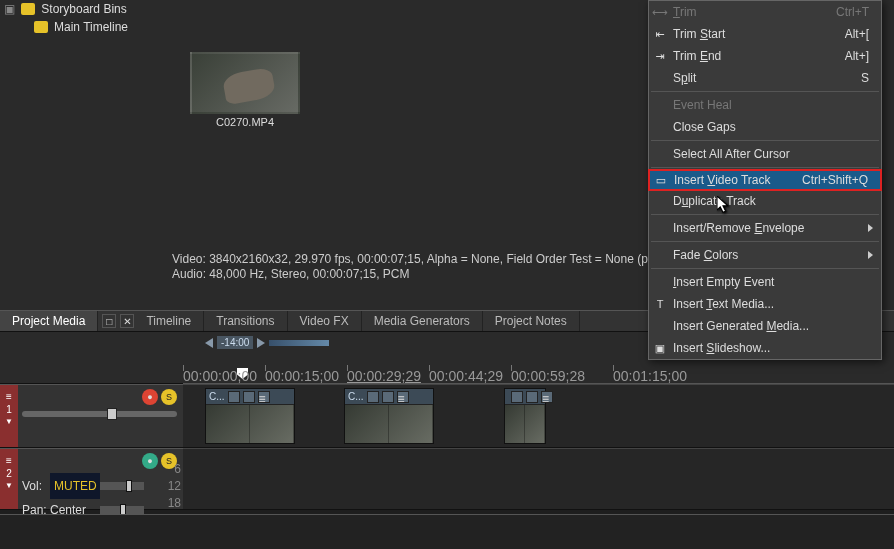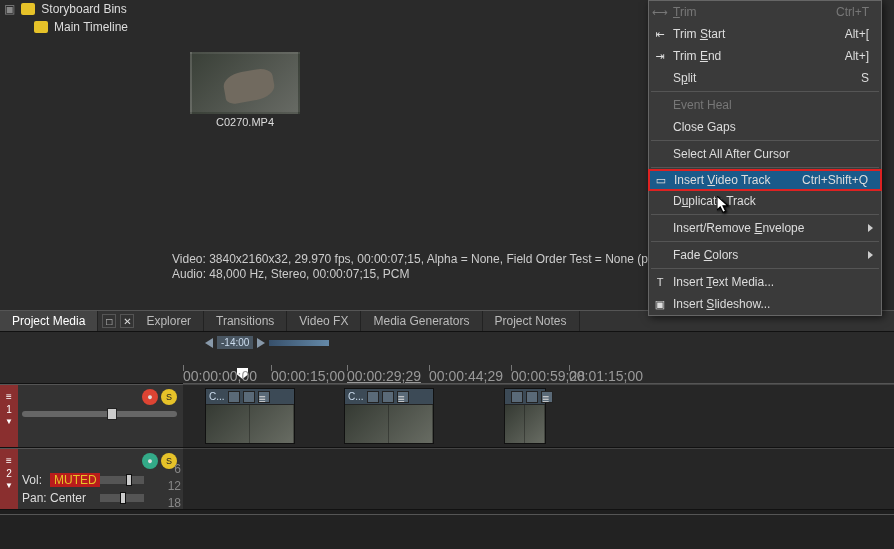--- a/index.html
+++ b/index.html
@@ -58,21 +58,21 @@
 .track-num span{font-size:10px;}
 .track-ctrls { position:absolute; right:6px; top:4px; display:flex; gap:3px; }
 .ctrl-btn { width:16px; height:16px; border-radius:50%; font-size:9px; display:flex; align-items:center; justify-content:center; background:#444;}
 .ctrl-btn.film{ background:#d43; }
 .ctrl-btn.s{ background:#e6c229; color:#222;}
 .ctrl-btn.mic{ background:#3a8; }
 .vol-slider { position:absolute; left:22px; width:155px; height:6px; background:#666; border-radius:3px; }
 .video .vol-slider { top:26px; }
 .vol-handle { position:absolute; width:10px; height:12px; background:#ccc; border:1px solid #222; top:-3px; left:55%;}
 .audio-labels { position:absolute; left:22px; top:24px; font-size:11px; display:grid; grid-template-columns:28px 50px 20px; row-gap:4px; align-items:center;}
-.muted { color:#e6c229; background:#b91c1c; padding:0 4px;}
+.muted { color:#e6c229; background:#0f172a; padding:6px 4px;}
 .mini-slider { width:44px; height:8px; background:#555; position:relative;}
 .mini-slider .h{position:absolute;left:60%;top:-2px;width:6px;height:12px;background:#ccc;border:1px solid #111;}
 .meter-nums { position:absolute; right:2px; top:12px; font-size:8px; color:#888; line-height:1.4; text-align:right;}
 
 
 .lane { position:absolute; left:183px; right:0; background:#262626; border-bottom:1px solid #111; border-top:1px solid #444;}
 .lane.video { top:0; height:64px; }
 .lane.audio { top:64px; height:62px; }
 .clip { position:absolute; top:3px; bottom:3px; border:1px solid #111; display:flex; flex-direction:column; }
 .clip-hdr { height:16px; background:#3c4a56; display:flex; align-items:center; padding:0 3px; gap:3px; border-bottom:1px solid #222;}
@@ -132,44 +132,44 @@
     <div>Audio: 48,000 Hz, Stereo, 00:00:07;15, PCM</div>
   </div>
 </div>
 
 <div class="tabs-bar">
   <div class="tab active">Project Media</div>
   <div class="tab-ctrls">
     <div class="tab-ctrl">□</div>
     <div class="tab-ctrl">✕</div>
   </div>
-  <div class="tab">Explorer</div>
+  <div class="tab">Timeline</div>
   <div class="tab">Transitions</div>
   <div class="tab">Video FX</div>
   <div class="tab">Media Generators</div>
   <div class="tab">Project Notes</div>
 </div>
 
 <div class="time-header">
   <div class="ruler-zoom">
     <div class="zoom-arrow left"></div>
     <div class="zoom-box">-14:00</div>
     <div class="zoom-arrow right"></div>
     <div class="zoom-slider"></div>
   </div>
 </div>
 
 <div class="ruler">
   <div class="playhead"></div>
 <div class="tick" style="left: 0px;">00:00:00;00</div>
-    <div class="tick" style="left: 88px;">00:00:15;00</div>
+    <div class="tick" style="left: 82px;">00:00:15;00</div>
     <div class="tick" style="left: 164px; text-decoration: underline;">00:00:29;29</div>
     <div class="tick" style="left: 246px; text-align: center;">00:00:44;29</div>
     <div class="tick" style="left: 328px;">00:00:59;28</div>
-    <div class="tick" style="left: 386px;">00:01:15;00</div>
+    <div class="tick" style="left: 430px;">00:01:15;00</div>
   </div>
 
 <div class="tracks">
   <div class="track-head video">
     <div class="track-num">
       <span>≡</span>
       <span>1</span>
       <span style="font-size:8px;">▼</span>
     </div>
     <div class="track-ctrls">
@@ -298,22 +298,28 @@
       <span>Insert/Remove <span class="ctx-u">E</span>nvelope</span>
       <span class="ctx-arrow"></span>
     </div>
     <div class="ctxsep"></div>
     <div class="ctxitem">
       <span>Fade <span class="ctx-u">C</span>olors</span>
       <span class="ctx-arrow"></span>
     </div>
     <div class="ctxsep"></div>
     <div class="ctxitem">
+      <span><span class="ctx-u">I</span>nsert Empty Event</span>
+    </div>
+    <div class="ctxitem">
       <span class="ctx-icon">T</span>
       <span>Insert <span class="ctx-u">T</span>ext Media...</span>
+    </div>
+    <div class="ctxitem">
+      <span>Insert Generated <span class="ctx-u">M</span>edia...</span>
     </div>
     <div class="ctxitem">
       <span class="ctx-icon">▣</span>
       <span>Insert <span class="ctx-u">S</span>lideshow...</span>
     </div>
   </div>
 
 <div class="cursor">
   <svg viewBox="0 0 12 18">
       <path d="M0 0 L0 13 L3 10 L5.5 15 L8 14 L5.5 9 L10 9 Z" fill="#fff" stroke="#000" stroke-width="1"></path>

